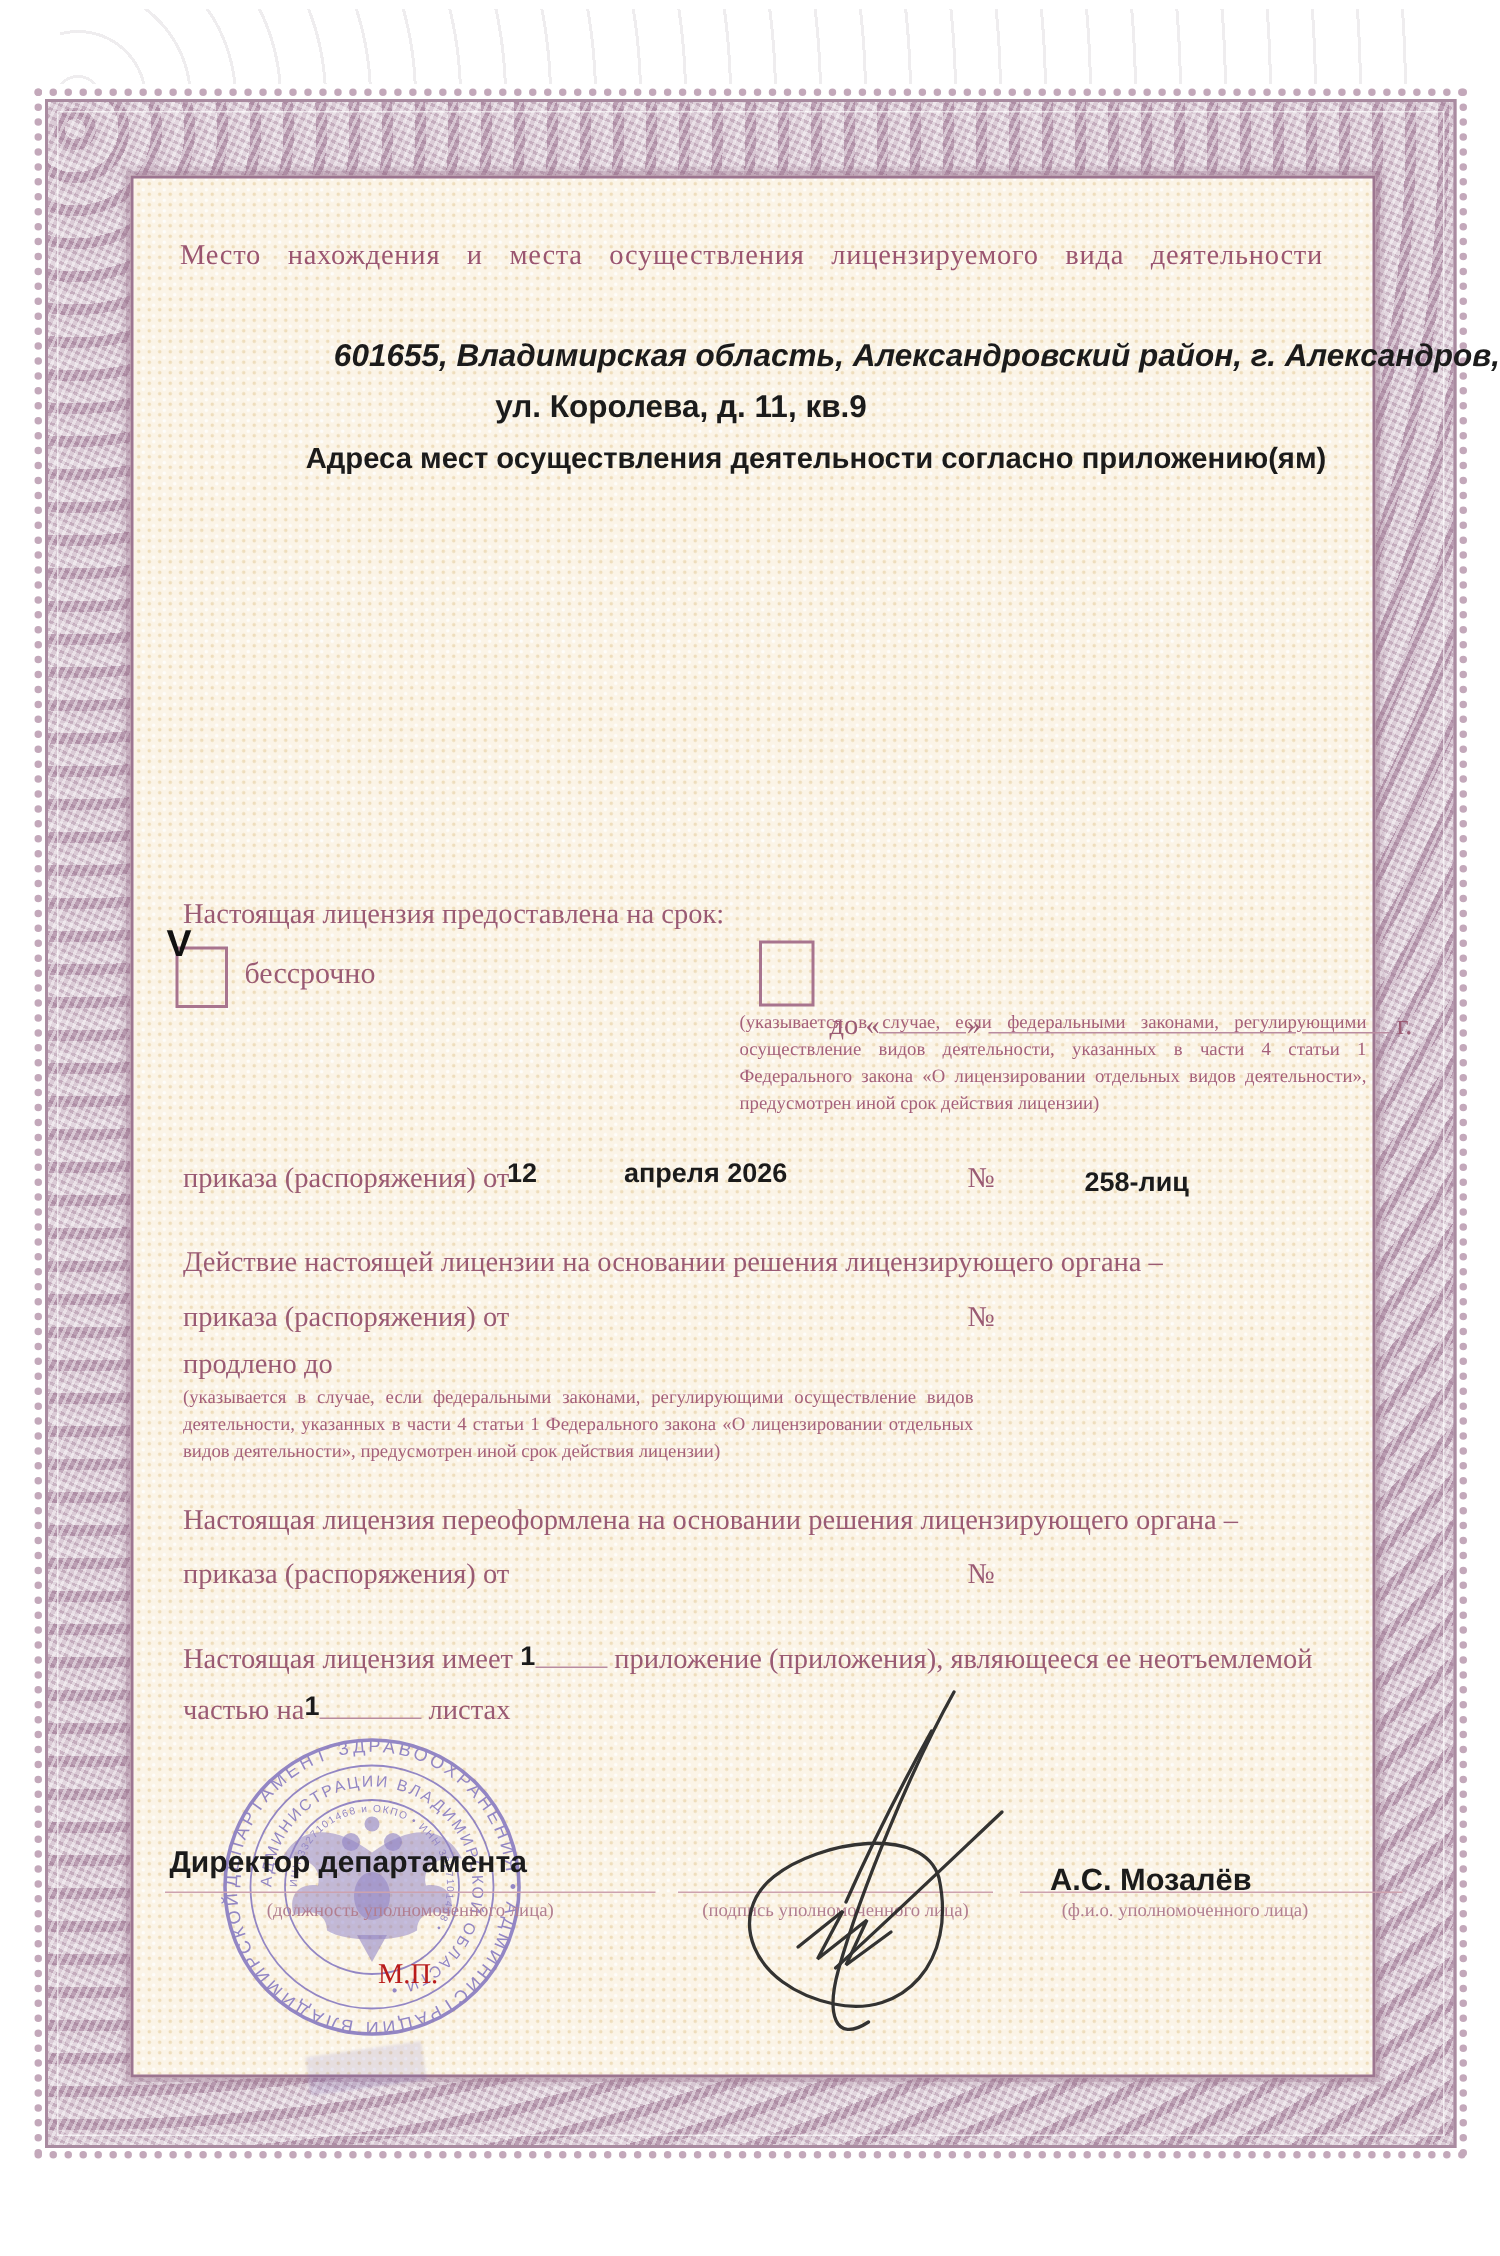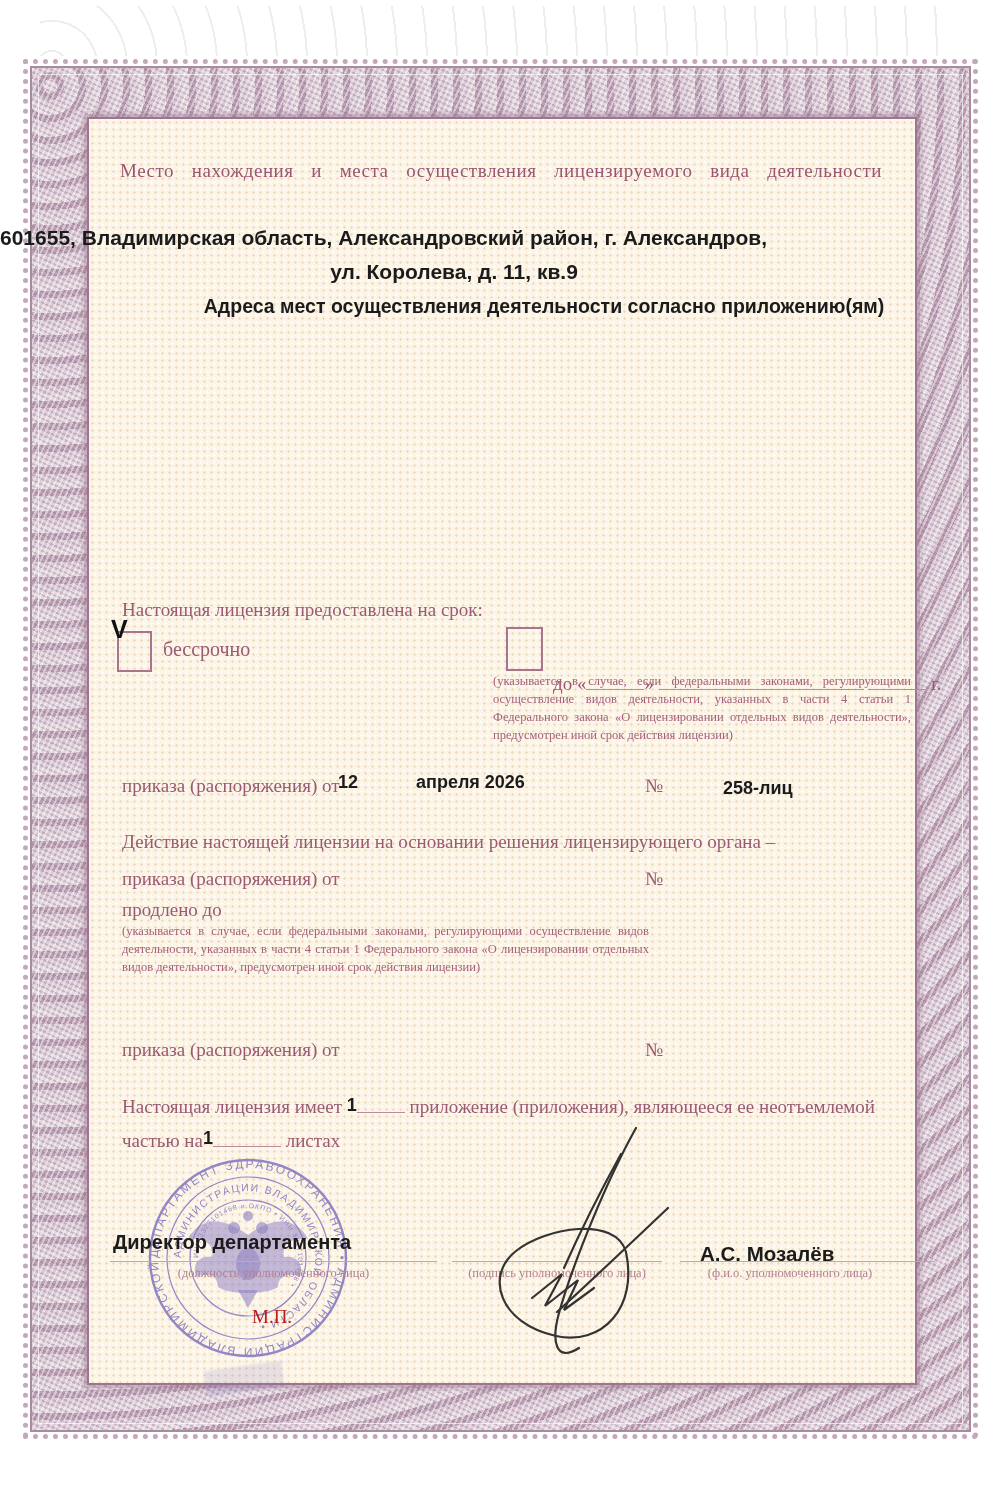--- a/index.html
+++ b/index.html
@@ -49,21 +49,21 @@
 <body>
 
 <div class="page">
   <div class="ghost-strip"></div>
 
   <div class="cert">
     <div class="inner"></div>
   </div>
 
   <div class="abs t-title" style="left:120px;top:160px;width:762px;">Место нахождения и места осуществления лицензируемого вида деятельности</div>
-  <div class="abs t-bold" style="left:0;top:226px;width:1000px;text-align:left;font-size:21px;">601655, Владимирская область, Александровский район, г. Александров,</div>
+  <div class="abs t-bold" style="left:0;top:226px;width:1000px;text-align:right;font-size:21px;font-style:italic;">601655, Владимирская область, Александровский район, г. Александров,</div>
   <div class="abs t-bold" style="left:0;top:260px;width:908px;text-align:center;font-size:21px;">ул. Королева, д. 11, кв.9</div>
   <div class="abs t-bold" style="left:0;top:295px;width:1000px;text-align:center;font-size:19.5px;margin-left:44px;">Адреса мест осуществления деятельности согласно приложению(ям)</div>
 
   <div class="abs t-line" style="left:122px;top:599px;">Настоящая лицензия предоставлена на срок:</div>
 
   <div class="checkbox" style="left:117px;top:631px;width:31px;height:37px;"></div>
   <div class="vmark" style="left:111px;top:615px;">V</div>
   <div class="abs t-line" style="left:163px;top:638px;font-size:20px;">бессрочно</div>
 
   <div class="checkbox" style="left:506px;top:627px;width:33px;height:40px;"></div>
@@ -80,20 +80,21 @@
   <div class="abs t-bold" style="left:416px;top:772px;font-size:18px;">апреля 2026</div>
   <div class="abs t-line" style="left:645px;top:775px;">№</div>
   <div class="abs t-bold" style="left:723px;top:778px;font-size:18px;">258-лиц</div>
 
   <div class="abs t-line" style="left:122px;top:831px;">Действие настоящей лицензии на основании решения лицензирующего органа –</div>
   <div class="abs t-line" style="left:122px;top:868px;">приказа (распоряжения)  от</div>
   <div class="abs t-line" style="left:645px;top:868px;">№</div>
   <div class="abs t-line" style="left:122px;top:899px;">продлено до</div>
   <div class="abs t-small" style="left:122px;top:922px;width:527px;">(указывается в случае, если федеральными законами, регулирующими осуществление видов деятельности, указанных в части 4 статьи 1 Федерального закона «О лицензировании отдельных видов деятельности», предусмотрен иной срок действия лицензии)</div>
 
+  <div class="abs t-line" style="left:122px;top:1003px;">Настоящая лицензия переоформлена на основании решения лицензирующего органа –</div>
   <div class="abs t-line" style="left:122px;top:1039px;">приказа (распоряжения)  от</div>
   <div class="abs t-line" style="left:645px;top:1039px;">№</div>
 
   <div class="abs t-line" style="left:122px;top:1096px;">
     <span>Настоящая лицензия имеет</span>
     <span class="t-bold" style="font-size:18px;position:relative;top:-2px;">1</span><span class="rule" style="width:48px;"></span>
     <span>приложение (приложения), являющееся ее неотъемлемой</span>
   </div>
   <div class="abs t-line" style="left:122px;top:1130px;">
     <span>частью на</span><span class="t-bold" style="font-size:18px;position:relative;top:-3px;">1</span><span class="rule" style="width:68px;"></span>

